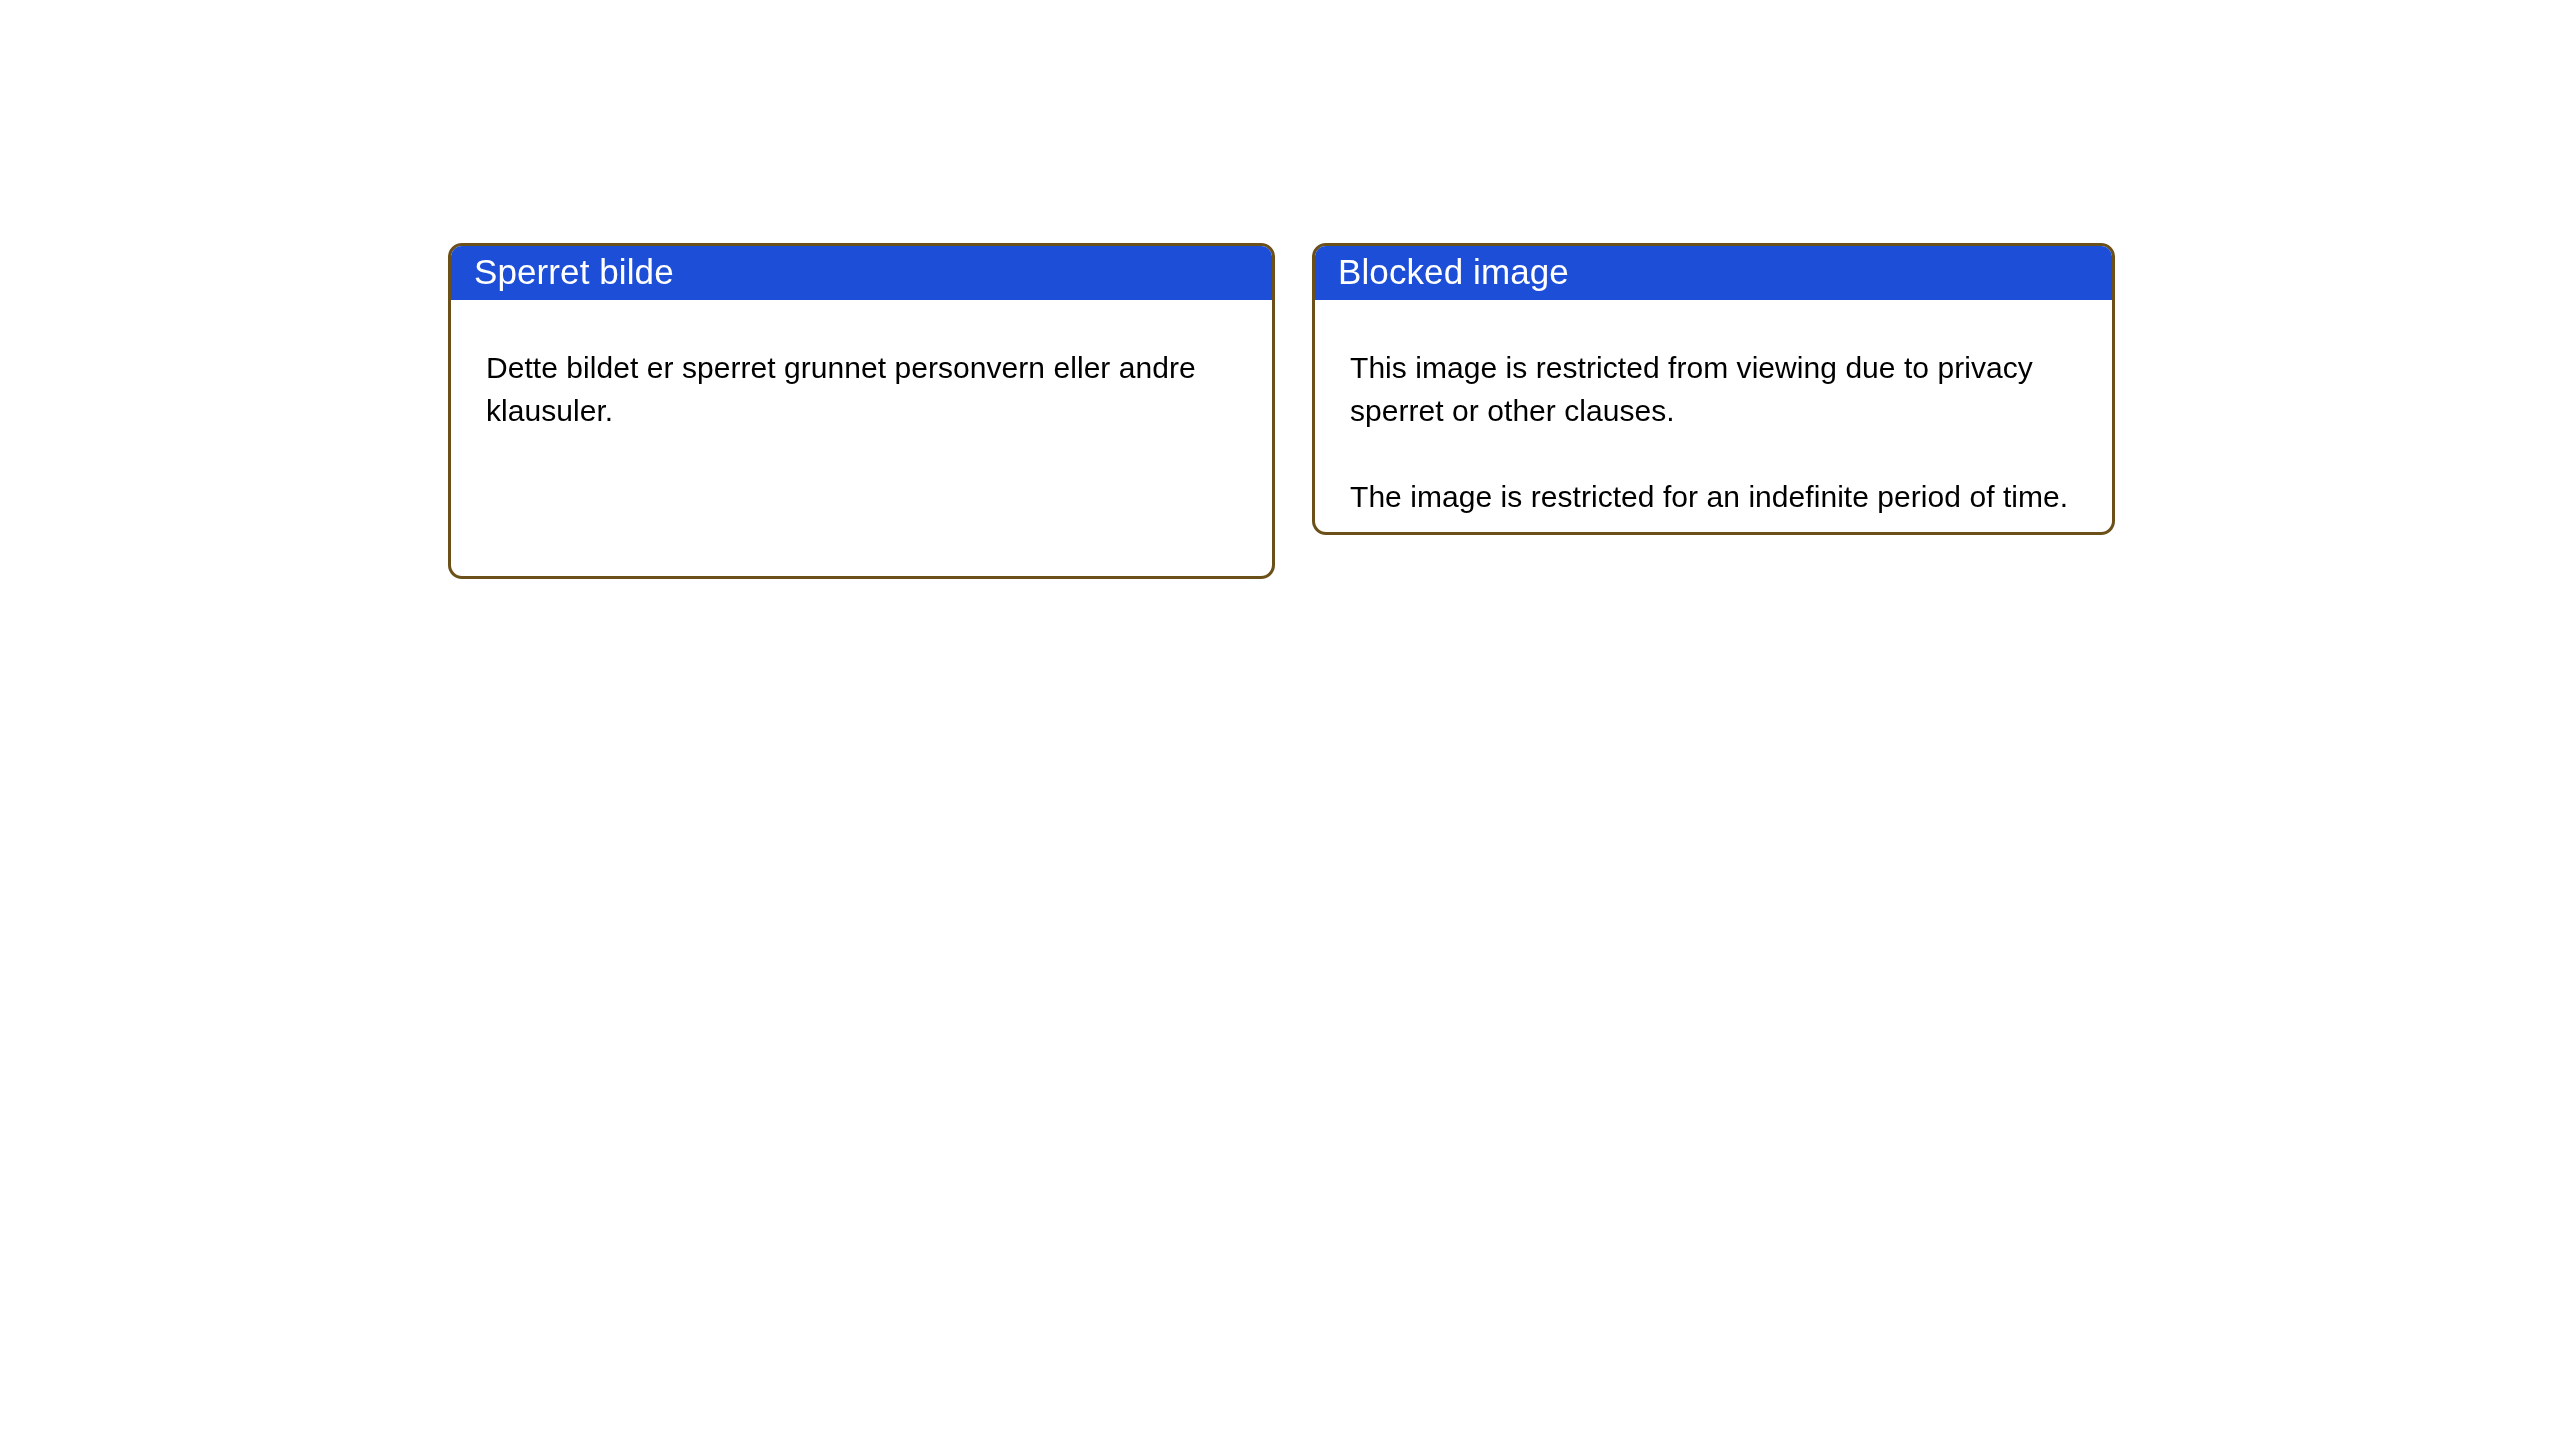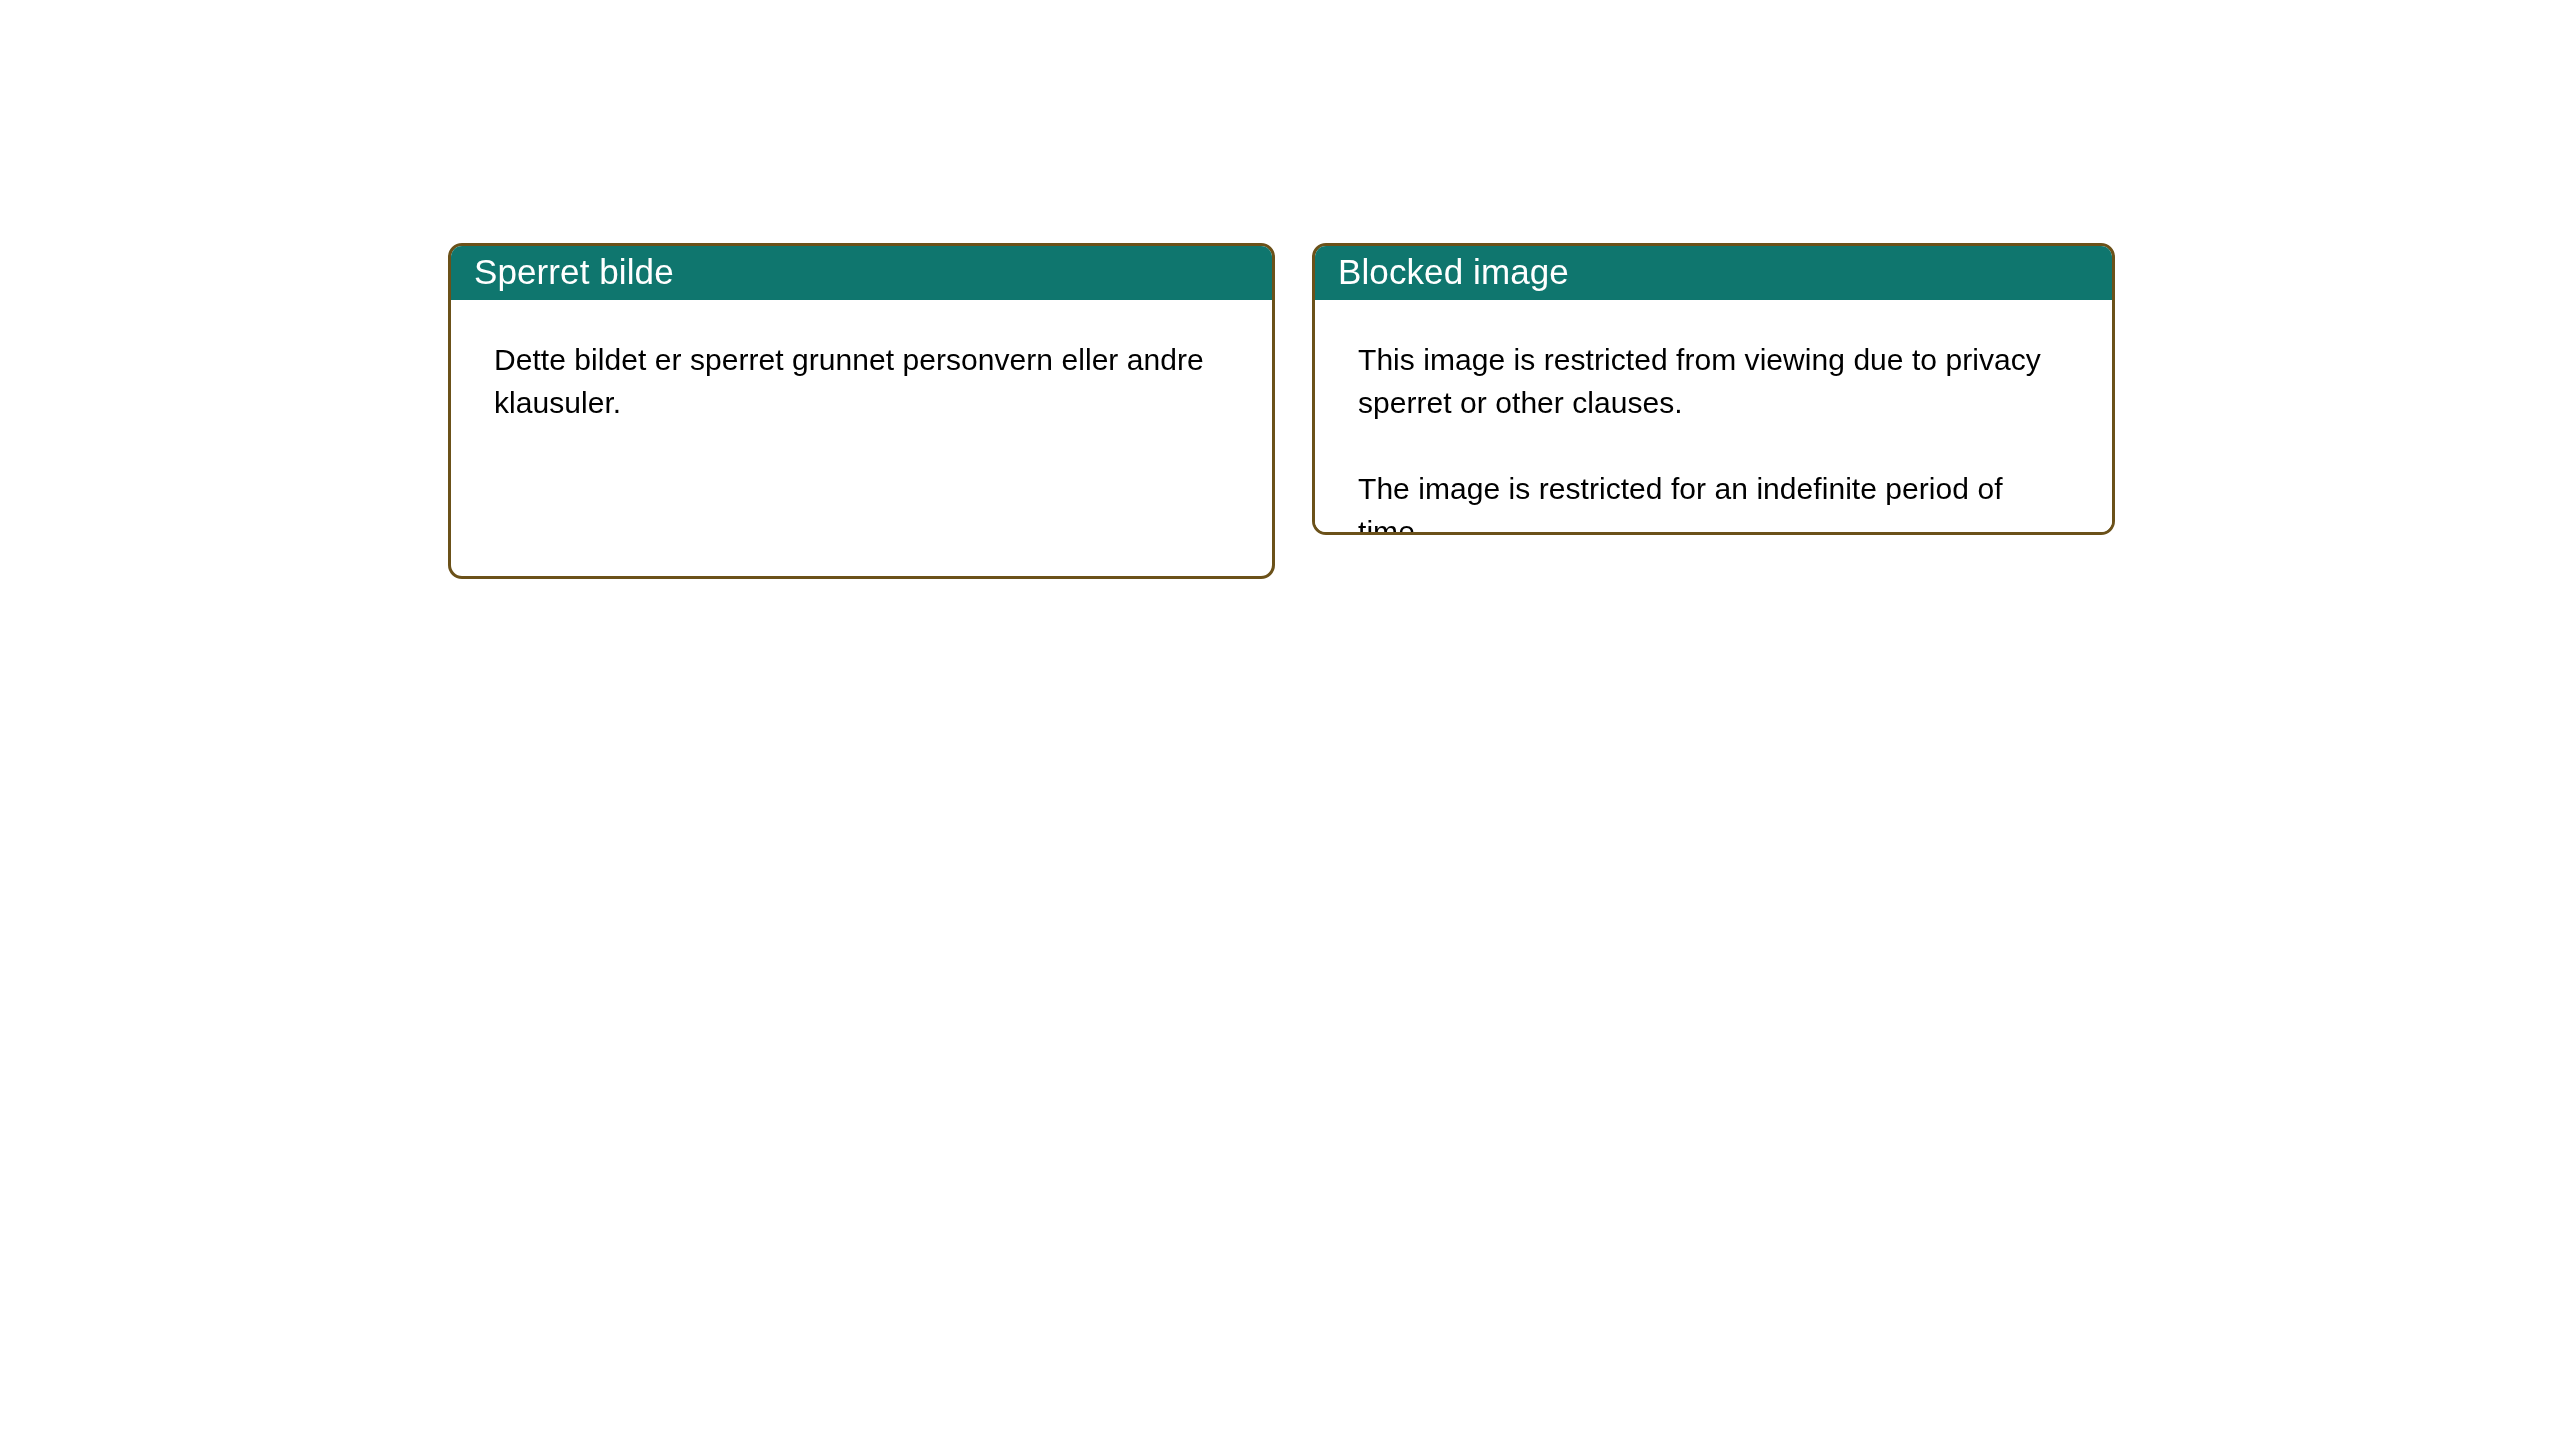--- a/index.html
+++ b/index.html
@@ -45,22 +45,22 @@
   #card-en {
     left: 1312px;
     top: 243px;
     width: 803px;
     height: 292px;
   }
 
   .card-header {
     box-sizing: border-box;
     height: 57px;
-    background: #0f766e;
-    margin: -3px -3px 0 -3px;
+    background: #1d4ed8;
+    margin: -3px -3px 16px -3px;
     border-top-left-radius: 12px;
     border-top-right-radius: 12px;
     display: flex;
     align-items: center;
     padding: 0 0 0 26px;
   }
 
   .card-title {
     color: #ffffff;
     font-size: 35px;
@@ -74,21 +74,21 @@
     box-sizing: border-box;
     padding: 22px 26px 0 27px;
     background: #ffffff;
   }
 
   .card-paragraph {
     color: #000000;
     font-size: 30px;
     font-weight: 400;
     line-height: 43px;
-    margin: 16px;
+    margin: 8px;
     letter-spacing: 0.05px;
   }
 
   .card-paragraph + .card-paragraph {
     margin-top: 43px;
   }
 </style>
 </head>
 <body>
 

